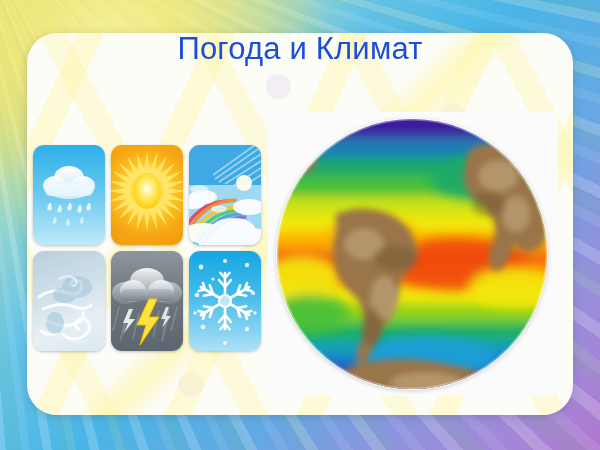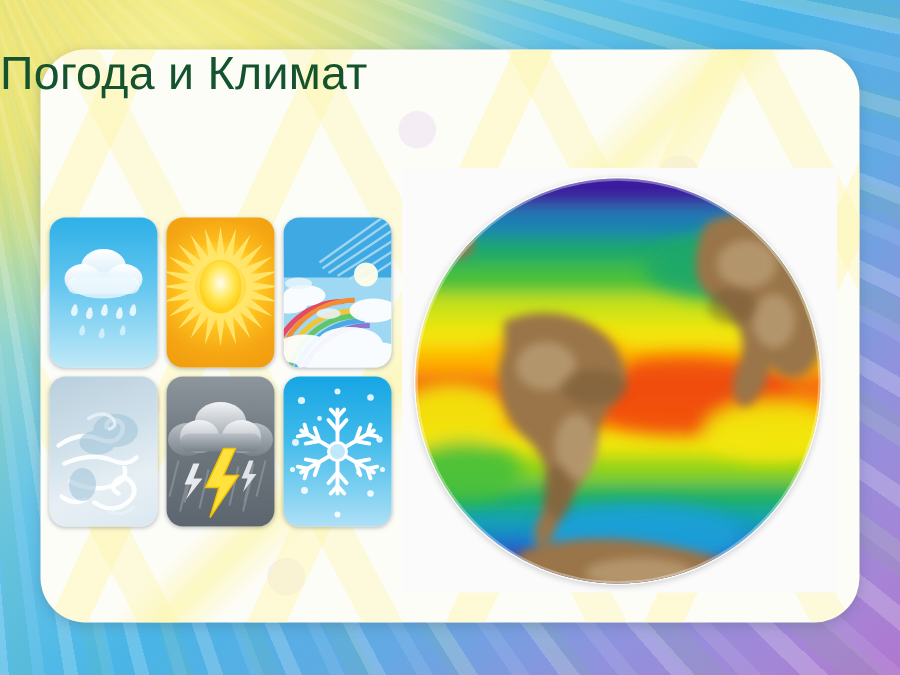--- a/index.html
+++ b/index.html
@@ -43,22 +43,22 @@
         radial-gradient(circle at 66% 90%, rgba(228,205,232,.35) 0 11px, rgba(228,205,232,0) 12px);}
   .card-tri{position:absolute;inset:0;opacity:.9;
       background:
         linear-gradient(135deg, rgba(255,250,190,0) 46%, rgba(252,246,176,.85) 50%, rgba(255,250,190,0) 54%) ,
         repeating-linear-gradient(115deg, rgba(253,247,178,0) 0 46px, rgba(253,247,178,.55) 46px 70px, rgba(253,247,178,0) 70px 120px);
       mix-blend-mode:normal;}
   .card-tri2{position:absolute;inset:0;opacity:.75;
       background:repeating-linear-gradient(-118deg, rgba(252,245,170,0) 0 52px, rgba(252,245,170,.5) 52px 76px, rgba(252,245,170,0) 76px 132px);}
 
   
-  .title{position:absolute;left:0;right:0;top:30px;
-         font-size:31px;line-height:38px;color:#14532d;letter-spacing:.2px;}
+  .title{position:absolute;left:0;right:0;top:30px;text-align:center;
+         font-size:31px;line-height:38px;color:#1d4ed8;letter-spacing:.2px;}
 
   
   .grid{position:absolute;left:33px;top:145px;width:236px;
         display:grid;grid-template-columns:repeat(3,72px);grid-template-rows:repeat(2,100px);
         gap:6px 6px;}
   .tile{position:relative;width:72px;height:100px;border-radius:11px;overflow:hidden;
         box-shadow:0 1px 3px rgba(60,70,90,.35);}
 
   
   .t-rain{background:linear-gradient(180deg,#2eb0e8 0%,#63c6ef 45%,#bfe9f8 100%);}

